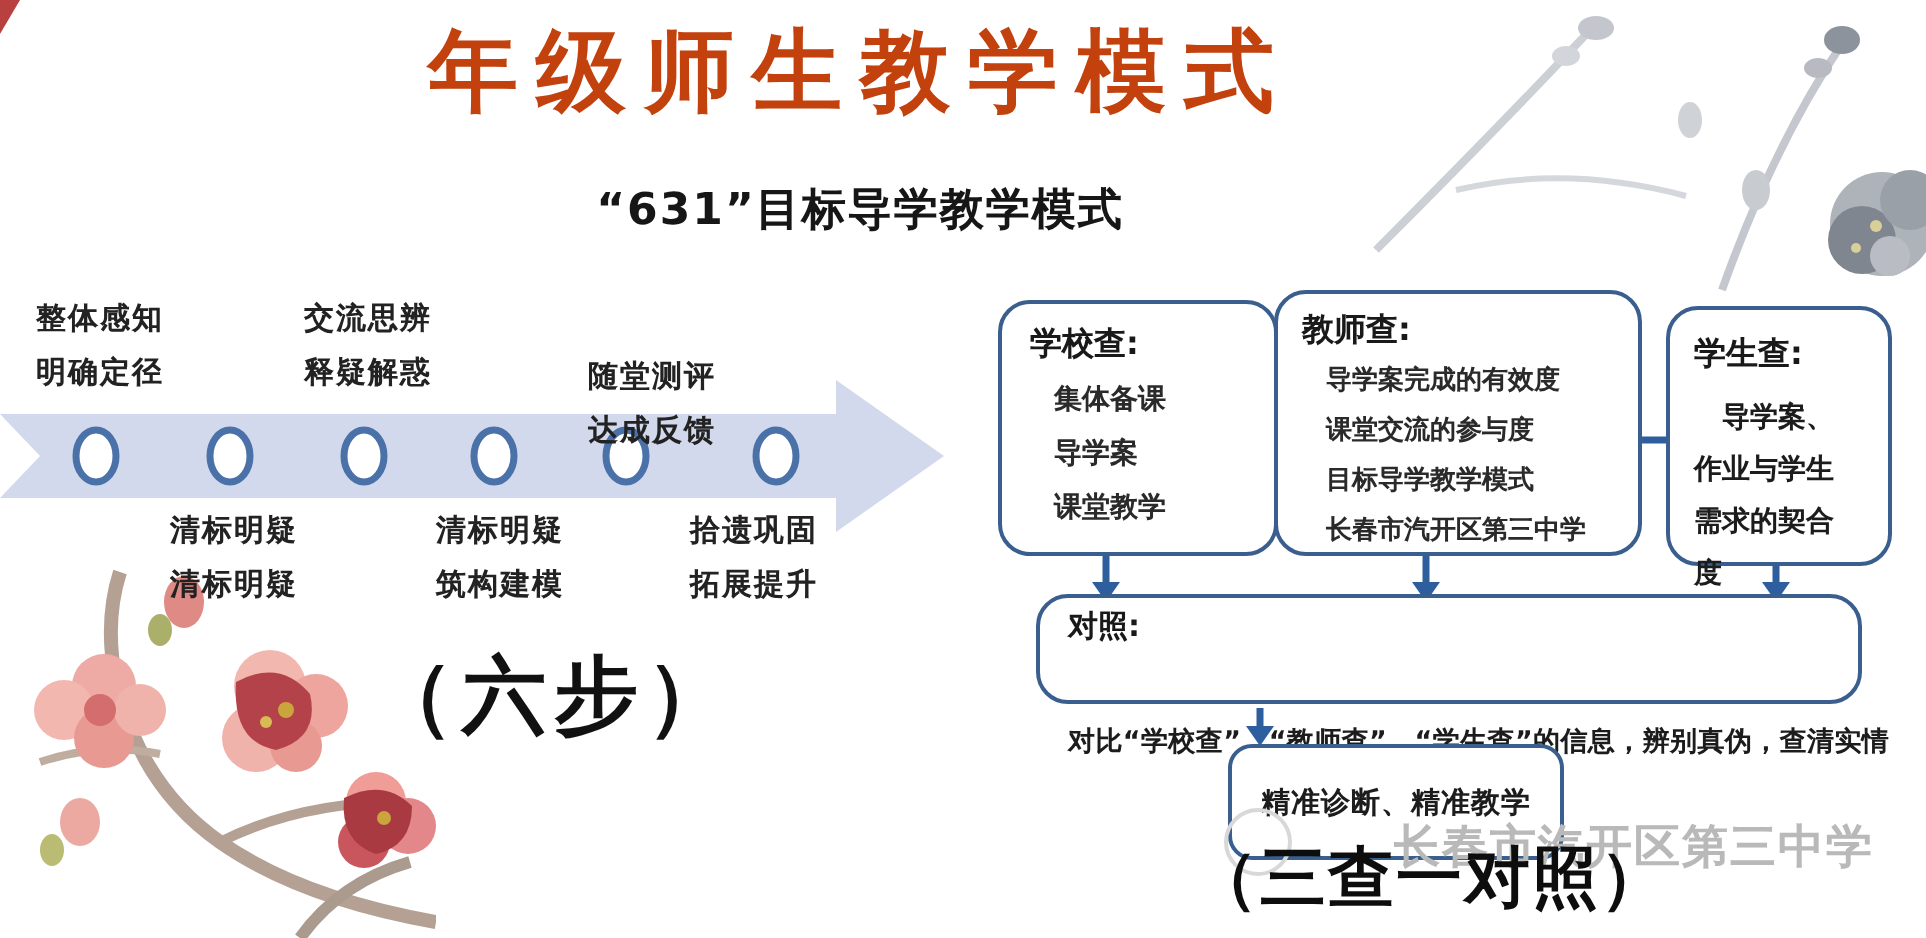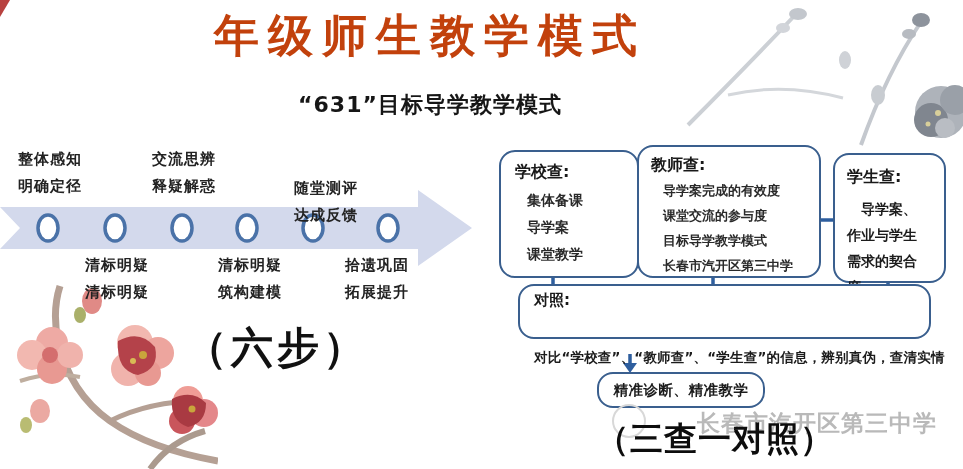--- a/index.html
+++ b/index.html
@@ -53,28 +53,28 @@
   .box-school .box-item{font-size:14px;line-height:27px;padding-left:12px;}
 
   .box-teacher{left:637px;top:145px;width:184px;height:133px;padding:8px 6px 0 12px;}
   .box-teacher .box-title{margin-bottom:2px;}
   .box-teacher .box-item{font-size:13px;line-height:25px;padding-left:12px;white-space:nowrap;}
 
   .box-student{left:833px;top:153px;width:113px;height:130px;padding:12px 16px 0 12px;}
   .box-student .box-title{margin-bottom:8px;}
   .box-student .box-text{font-size:14px;line-height:26px;font-weight:700;text-indent:14px;}
 
-  .box-compare{left:518px;top:284px;width:413px;height:55px;padding:5px 10px 0 14px;}
+  .box-compare{left:518px;top:297px;width:413px;height:55px;padding:5px 10px 0 14px;}
   .box-compare .box-title{font-size:15px;}
   .box-compare .box-text{font-size:13.5px;font-weight:700;white-space:nowrap;letter-spacing:.2px;margin-top:39px;}
 
   .box-result{
-    left:597px;top:372px;width:168px;height:36px;
+    left:614px;top:372px;width:168px;height:58px;
     display:flex;align-items:center;justify-content:center;
-    font-size:14.5px;font-weight:700;letter-spacing:.5px;
+    font-size:14.5px;font-weight:700;letter-spacing:.5px;border-radius:12px;
   }
 
   .connectors{position:absolute;left:0;top:0;z-index:1;pointer-events:none;}
 
   .stamp-circle{
     position:absolute;left:612px;top:404px;width:30px;height:30px;border-radius:50%;
     border:2px solid #d8d8d8;z-index:3;
   }
   .watermark{
     position:absolute;left:697px;top:408px;z-index:3;

